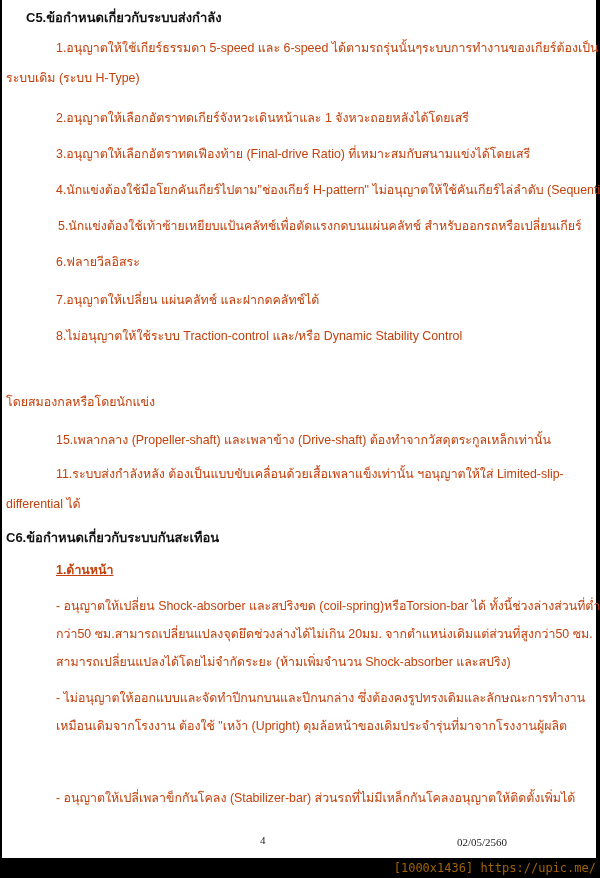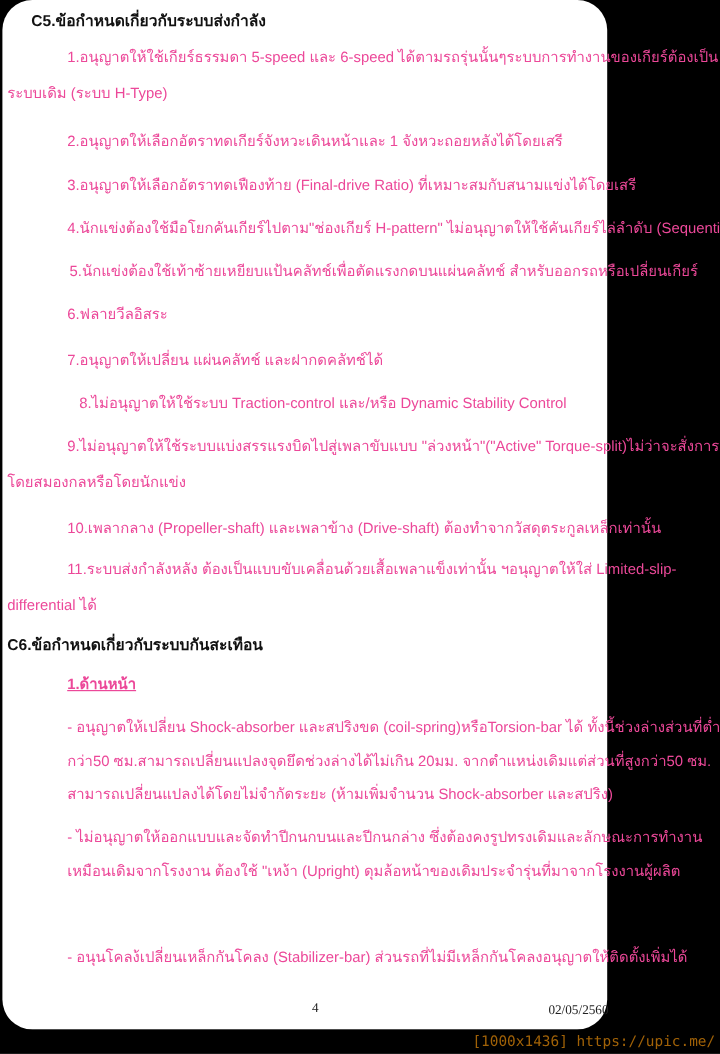--- a/index.html
+++ b/index.html
@@ -12,31 +12,30 @@
       height: 878px;
       position: relative;
       overflow: hidden;
       font-family: "Liberation Sans", "DejaVu Sans", sans-serif;
       color: #1a1a1a;
     }
     .page {
       position: absolute;
       left: 2px;
       top: 0;
-      width: 504px;
+      width: 594px;
       height: 858px;
       background: #fff;
-      border-radius: 25px;
     }
     .line {
       position: absolute;
       font-size: 12.4px;
       white-space: nowrap;
       line-height: 16px;
-      color: #ec4899;
+      color: #c2410c;
     }
     .heading {
       font-weight: bold;
       font-size: 13px;
       color: #111;
     }
     .underline {
       text-decoration: underline;
       font-weight: bold;
     }
@@ -74,42 +73,41 @@
 
   <div class="line" style="left:54px; top:40px;">1.อนุญาตให้ใช้เกียร์ธรรมดา 5-speed และ 6-speed ได้ตามรถรุ่นนั้นๆระบบการทำงานของเกียร์ต้องเป็น</div>
   <div class="line" style="left:4px; top:70px;">ระบบเดิม (ระบบ H-Type)</div>
 
   <div class="line" style="left:54px; top:110px;">2.อนุญาตให้เลือกอัตราทดเกียร์จังหวะเดินหน้าและ 1 จังหวะถอยหลังได้โดยเสรี</div>
   <div class="line" style="left:54px; top:146px;">3.อนุญาตให้เลือกอัตราทดเฟืองท้าย (Final-drive Ratio) ที่เหมาะสมกับสนามแข่งได้โดยเสรี</div>
   <div class="line" style="left:54px; top:182px;">4.นักแข่งต้องใช้มือโยกคันเกียร์ไปตาม"ช่องเกียร์ H-pattern" ไม่อนุญาตให้ใช้คันเกียร์ไล่ลำดับ (Sequential)</div>
   <div class="line" style="left:56px; top:218px;">5.นักแข่งต้องใช้เท้าซ้ายเหยียบแป้นคลัทช์เพื่อตัดแรงกดบนแผ่นคลัทช์ สำหรับออกรถหรือเปลี่ยนเกียร์</div>
   <div class="line" style="left:54px; top:254px;">6.ฟลายวีลอิสระ</div>
   <div class="line" style="left:54px; top:292px;">7.อนุญาตให้เปลี่ยน แผ่นคลัทช์ และฝากดคลัทช์ได้</div>
-  <div class="line" style="left:64px; top:328px;">8.ไม่อนุญาตให้ใช้ระบบ Traction-control และ/หรือ Dynamic Stability Control</div>
+  <div class="line" style="left:54px; top:328px;">8.ไม่อนุญาตให้ใช้ระบบ Traction-control และ/หรือ Dynamic Stability Control</div>
 
-  <div class="line" style="left:54px; top:364px;">9.ไม่อนุญาตให้ใช้ระบบแบ่งสรรแรงบิดไปสู่เพลาขับแบบ "ล่วงหน้า"("Active" Torque-split)ไม่ว่าจะสั่งการ</div>
   <div class="line" style="left:4px; top:394px;">โดยสมองกลหรือโดยนักแข่ง</div>
 
-  <div class="line" style="left:54px; top:432px;">10.เพลากลาง (Propeller-shaft) และเพลาข้าง (Drive-shaft) ต้องทำจากวัสดุตระกูลเหล็กเท่านั้น</div>
+  <div class="line" style="left:54px; top:432px;">15.เพลากลาง (Propeller-shaft) และเพลาข้าง (Drive-shaft) ต้องทำจากวัสดุตระกูลเหล็กเท่านั้น</div>
 
   <div class="line" style="left:54px; top:466px;">11.ระบบส่งกำลังหลัง ต้องเป็นแบบขับเคลื่อนด้วยเสื้อเพลาแข็งเท่านั้น ฯอนุญาตให้ใส่ Limited-slip-</div>
   <div class="line" style="left:4px; top:496px;">differential ได้</div>
 
   <div class="line heading" style="left:4px; top:530px;">C6.ข้อกำหนดเกี่ยวกับระบบกันสะเทือน</div>
 
   <div class="line underline" style="left:54px; top:562px;">1.ด้านหน้า</div>
 
   <div class="line" style="left:54px; top:598px;">- อนุญาตให้เปลี่ยน Shock-absorber และสปริงขด (coil-spring)หรือTorsion-bar ได้ ทั้งนี้ช่วงล่างส่วนที่ต่ำ</div>
   <div class="line" style="left:54px; top:626px;">กว่า50 ซม.สามารถเปลี่ยนแปลงจุดยึดช่วงล่างได้ไม่เกิน 20มม. จากตำแหน่งเดิมแต่ส่วนที่สูงกว่า50 ซม.</div>
   <div class="line" style="left:54px; top:654px;">สามารถเปลี่ยนแปลงได้โดยไม่จำกัดระยะ (ห้ามเพิ่มจำนวน Shock-absorber และสปริง)</div>
 
   <div class="line" style="left:54px; top:690px;">- ไม่อนุญาตให้ออกแบบและจัดทำปีกนกบนและปีกนกล่าง ซึ่งต้องคงรูปทรงเดิมและลักษณะการทำงาน</div>
   <div class="line" style="left:54px; top:718px;">เหมือนเดิมจากโรงงาน ต้องใช้ "เหง้า (Upright) ดุมล้อหน้าของเดิมประจำรุ่นที่มาจากโรงงานผู้ผลิต</div>
 
 
-  <div class="line" style="left:54px; top:790px;">- อนุนโคลง้เปลี่ยนเหล็กกันโคลง (Stabilizer-bar) ส่วนรถที่ไม่มีเหล็กกันโคลงอนุญาตให้ติดตั้งเพิ่มได้</div>
+  <div class="line" style="left:54px; top:790px;">- อนุญาตให้เปลี่เพลาข็กกันโคลง (Stabilizer-bar) ส่วนรถที่ไม่มีเหล็กกันโคลงอนุญาตให้ติดตั้งเพิ่มได้</div>
 
   <div class="footer-page" style="left:258px; top:834px;">4</div>
   <div class="footer-date" style="left:455px; top:836px;">02/05/2560</div>
 </div>
 
 <div class="watermark-bar"></div>
 <div class="watermark">[1000x1436] https://upic.me/</div>
 
 </body></html>

